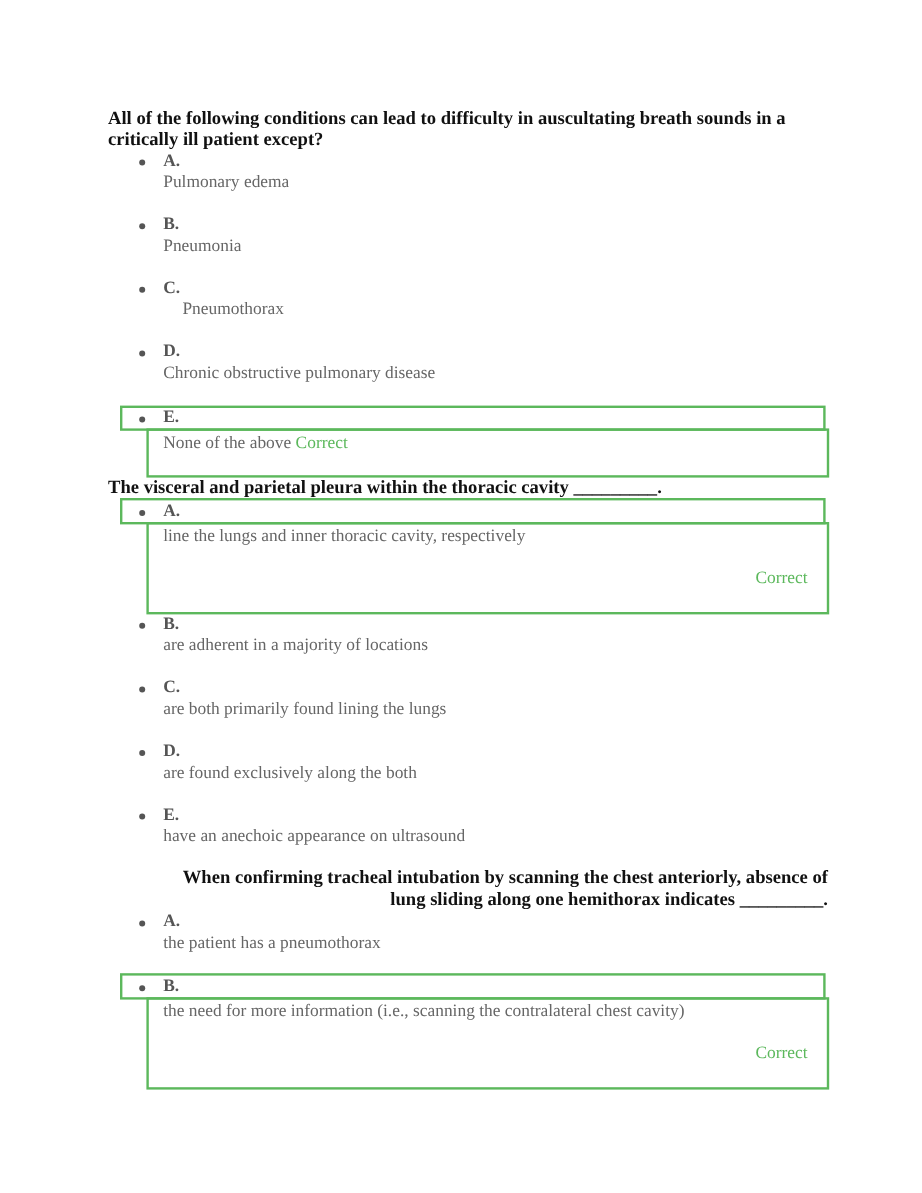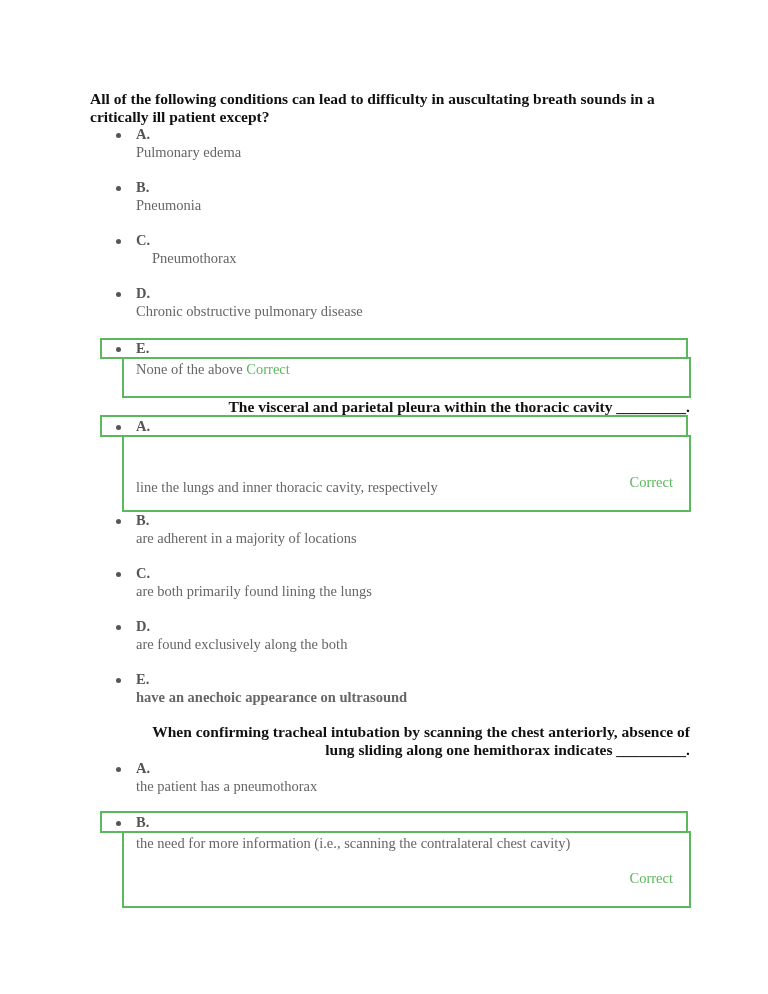--- a/index.html
+++ b/index.html
@@ -78,30 +78,30 @@
     <span class="bullet" style="top:7px;"></span>
     <span class="letter" style="top:0;">E.</span>
     <span class="otext" style="top:21px;">
       <span>None of the above</span>
       <span class="correct-inline">Correct</span>
     </span>
   </div>
 </div>
 
 <div>
-  <div class="q-title" style="top:398px;text-align:right;">
+  <div class="q-title" style="top:398px;">
     <div>The visceral and parietal pleura within the thoracic cavity _________.</div>
   </div>
 
   <div class="box-head" style="top:415px; height:22px;"></div>
   <div class="box-body" style="top:435px; height:77px;"></div>
   <div class="opt" style="top:418px;">
     <span class="bullet" style="top:7px;"></span>
     <span class="letter" style="top:0;">A.</span>
-    <span class="otext" style="top:21px;margin-top:40px;">line the lungs and inner thoracic cavity, respectively</span>
+    <span class="otext" style="top:21px;">line the lungs and inner thoracic cavity, respectively</span>
     <span class="correct-right" style="top:56px;">Correct</span>
   </div>
 
   <div class="opt" style="top:512px;">
     <span class="bullet" style="top:7px;"></span>
     <span class="letter" style="top:0;">B.</span>
     <span class="otext" style="top:18px;">are adherent in a majority of locations</span>
   </div>
   <div class="opt" style="top:565px;">
     <span class="bullet" style="top:7px;"></span>
@@ -109,21 +109,21 @@
     <span class="otext" style="top:18px;">are both primarily found lining the lungs</span>
   </div>
   <div class="opt" style="top:618px;">
     <span class="bullet" style="top:7px;"></span>
     <span class="letter" style="top:0;">D.</span>
     <span class="otext" style="top:18px;">are found exclusively along the both</span>
   </div>
   <div class="opt" style="top:671px;">
     <span class="bullet" style="top:7px;"></span>
     <span class="letter" style="top:0;">E.</span>
-    <span class="otext" style="top:18px;font-weight:bold;">have an anechoic appearance on ultrasound</span>
+    <span class="otext" style="top:18px;">have an anechoic appearance on ultrasound</span>
   </div>
 </div>
 
 <div>
   <div class="q-title" style="top:723px;text-align:right;">
     <div>When confirming tracheal intubation by scanning the chest anteriorly, absence of</div>
     <div>lung sliding along one hemithorax indicates _________.</div>
   </div>
 
   <div class="opt" style="top:760px;">

